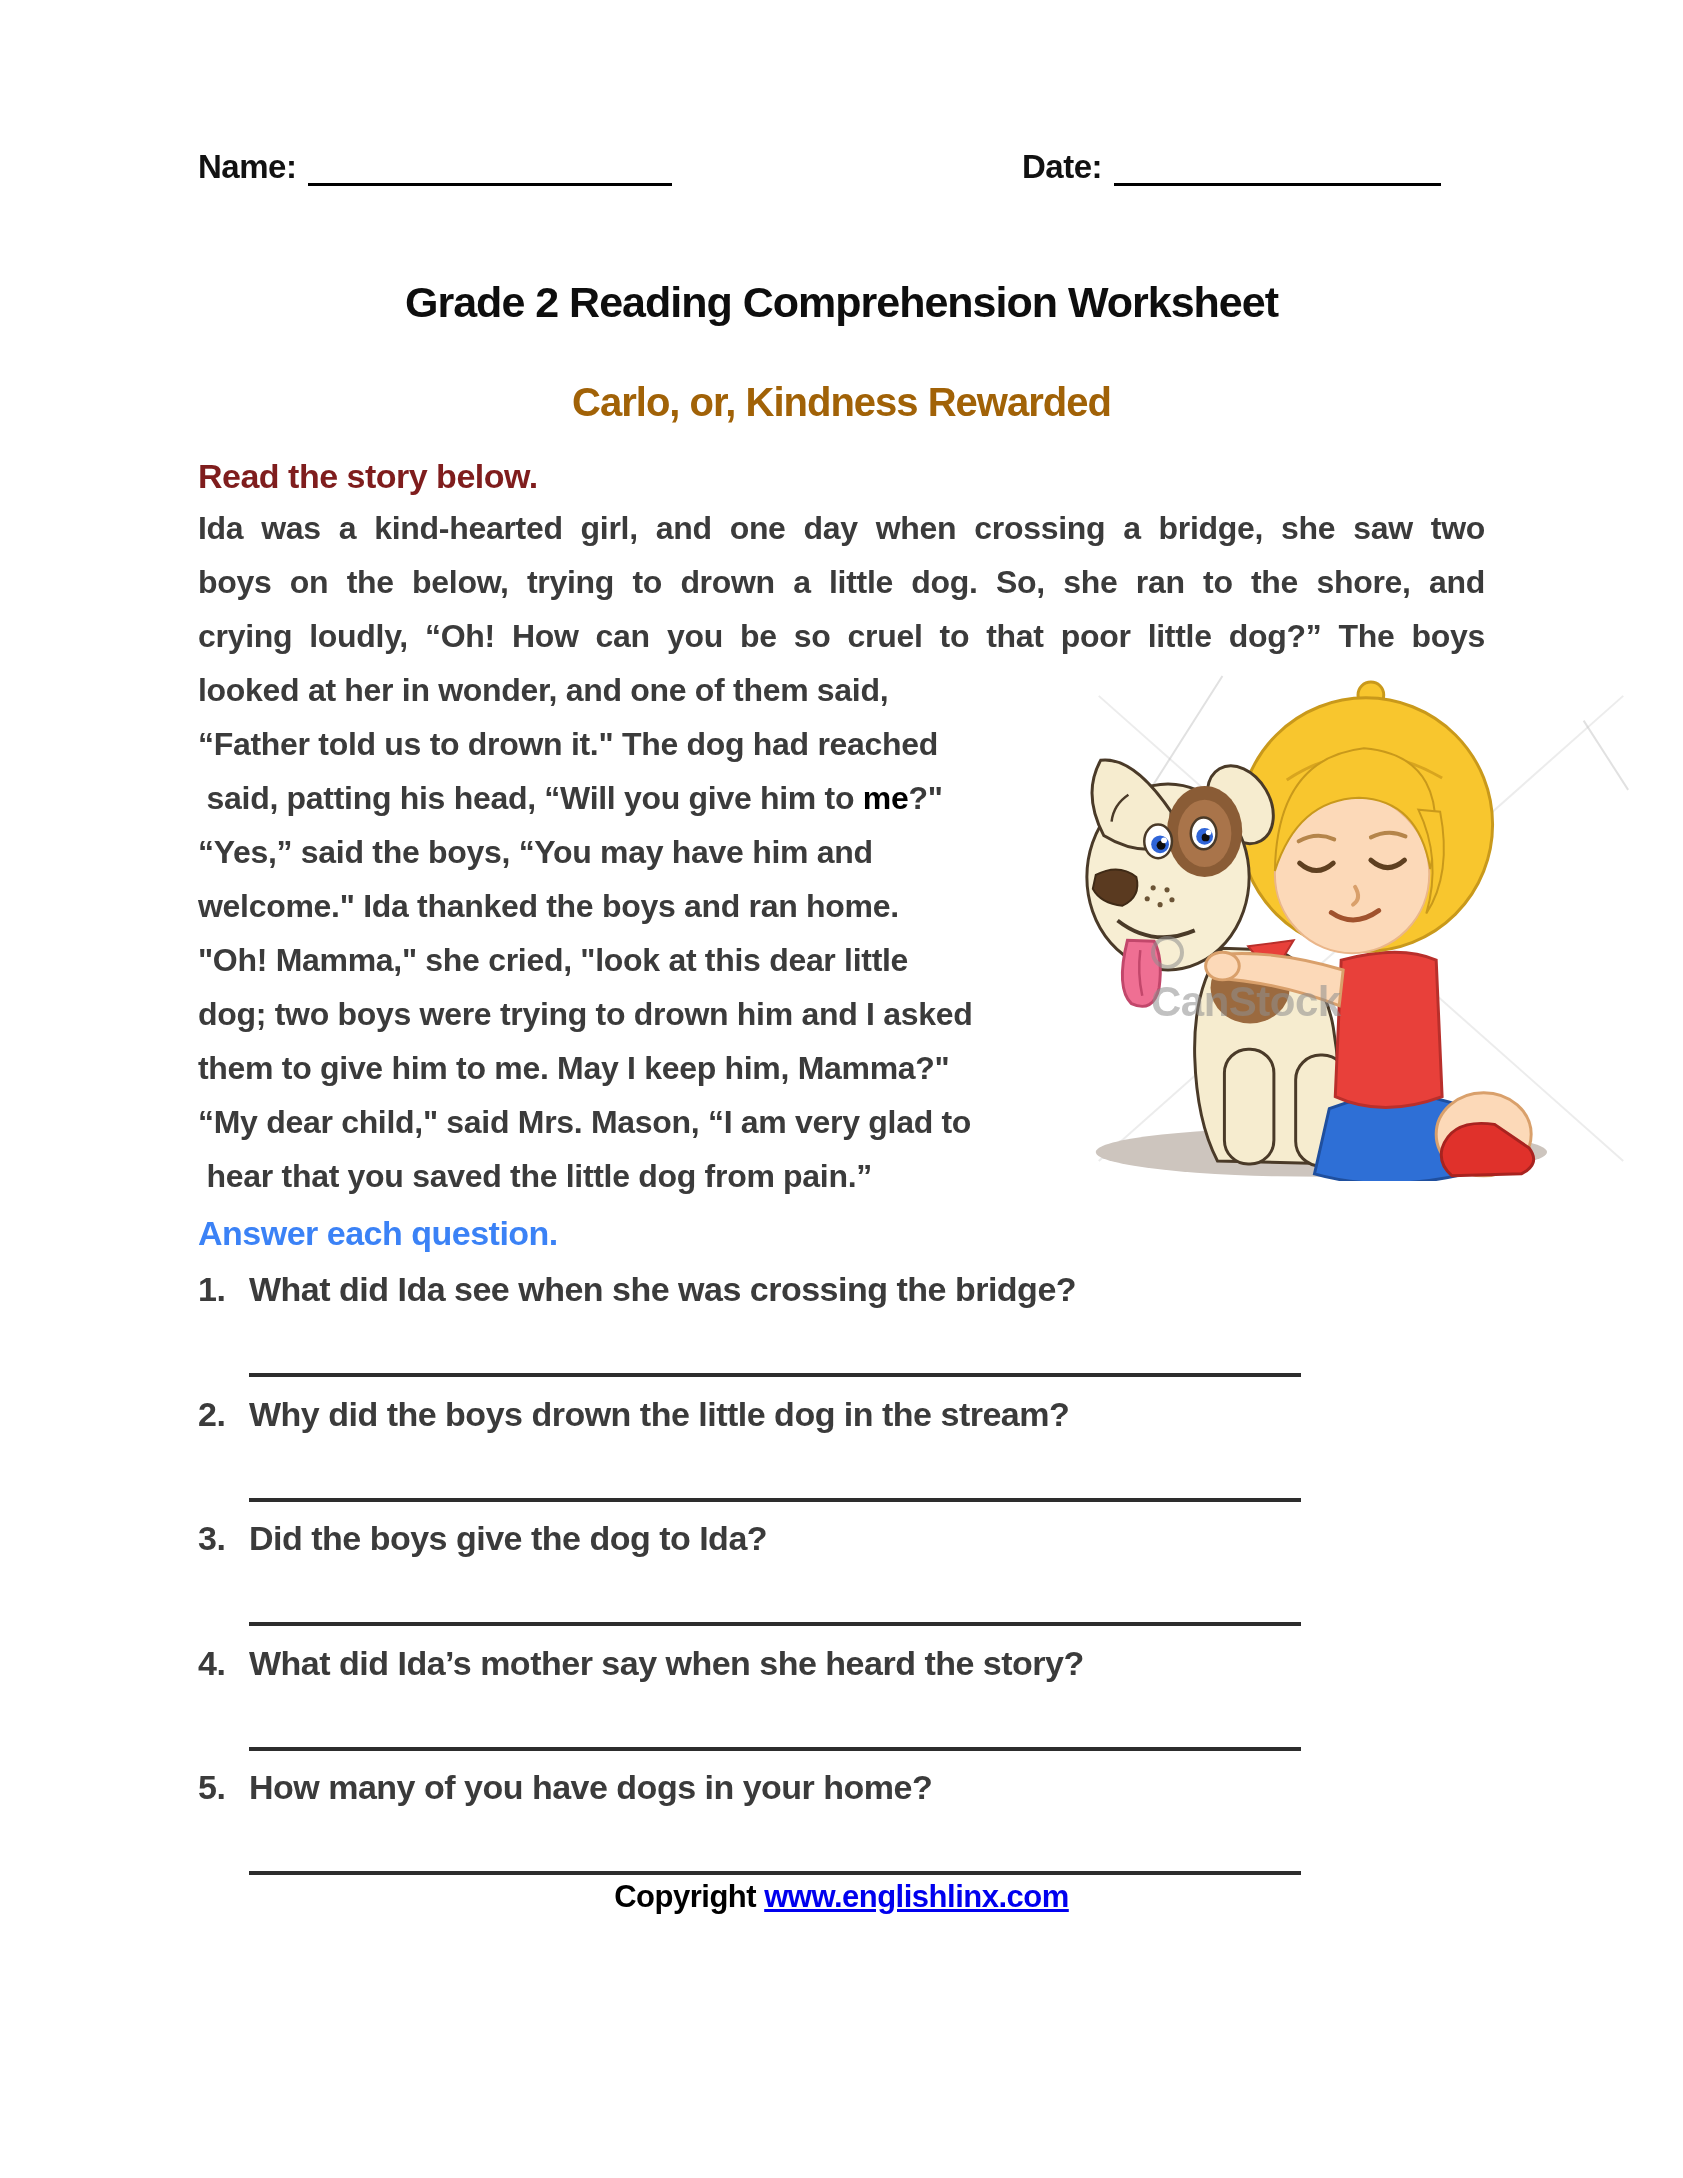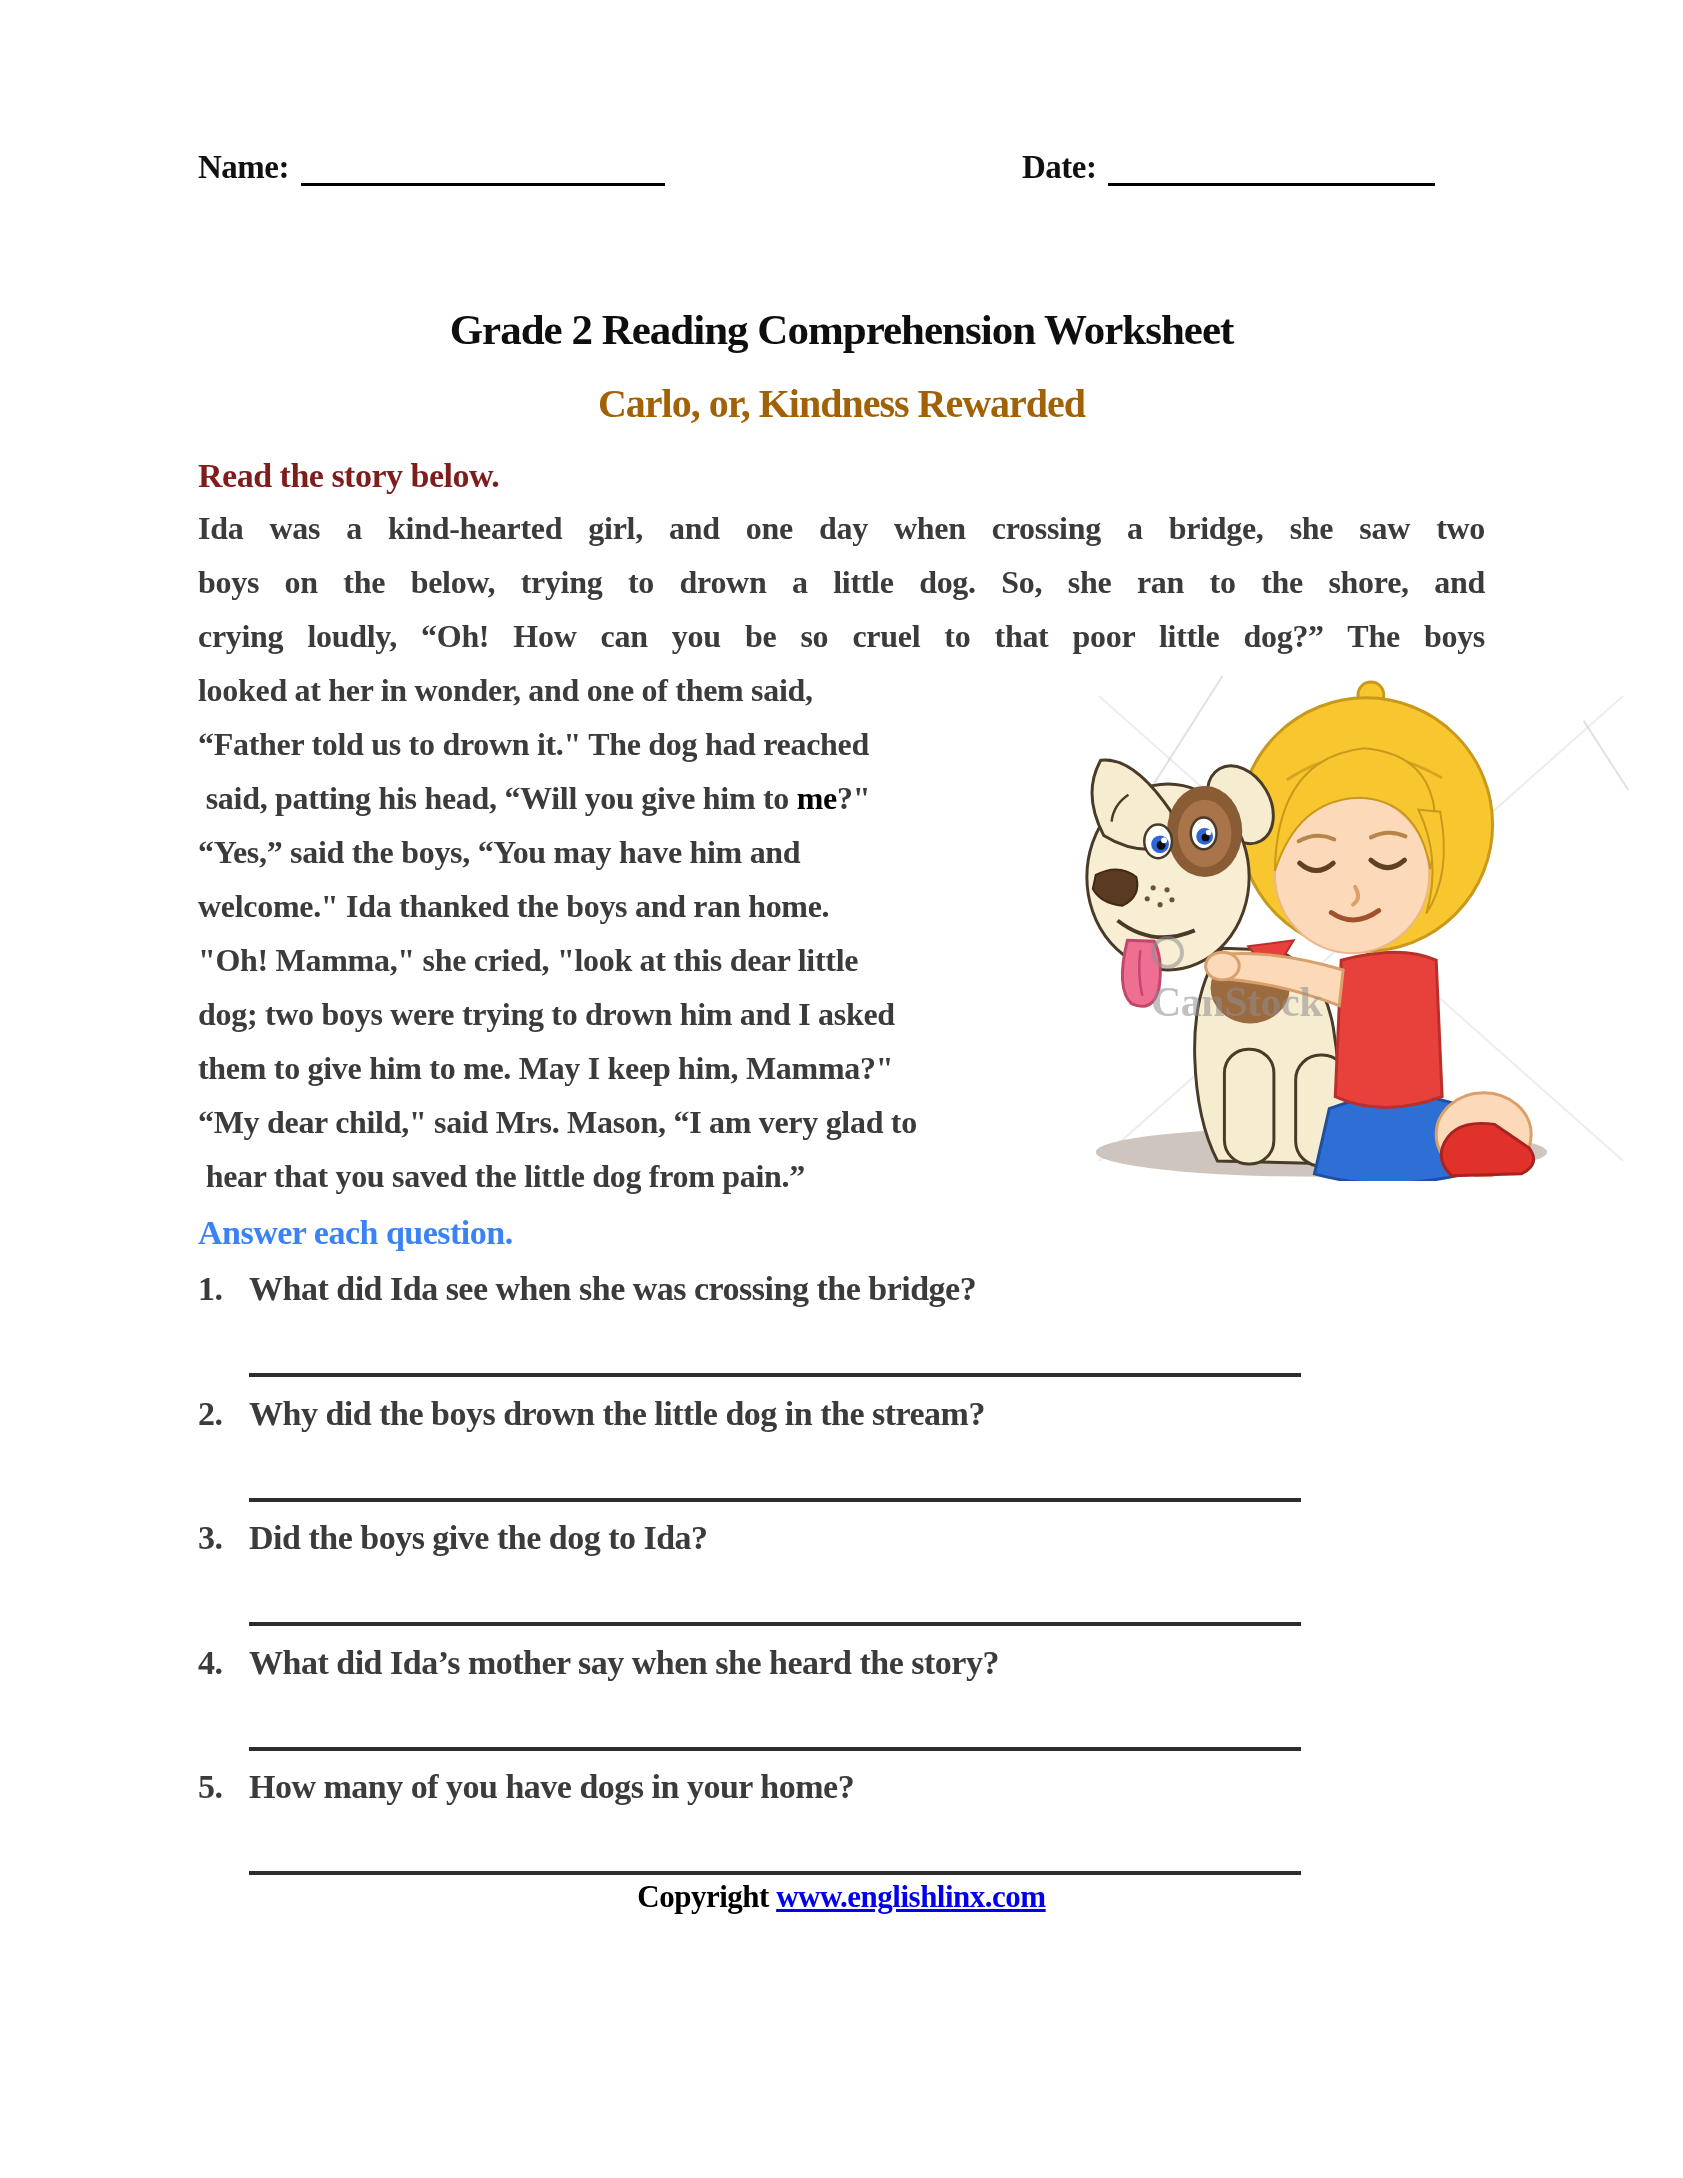--- a/index.html
+++ b/index.html
@@ -1,28 +1,28 @@
 <!DOCTYPE html>
 <html><head>
 <meta charset="utf-8">
 <style>
   html,body{margin:0;padding:0;background:#ffffff;}
   .page{
     position:relative;width:1683px;height:2178px;background:#ffffff;overflow:hidden;
-    font-family:Liberation Serif, serif;font-weight:700;color:#111;border-radius:32px;
+    font-family:Liberation Sans, sans-serif;font-weight:700;color:#111;border-radius:32px;
   }
   
   .field{position:absolute;top:145px;display:flex;align-items:flex-end;gap:12px;font-size:33px;letter-spacing:-0.5px;}
   .field-name{left:198px;}
   .field-date{left:1022px;}
   .blank{display:inline-block;border-bottom:3px solid #000;height:38px;}
   .blank-name{width:364px;}
   .blank-date{width:327px;}
   
-  .title{position:absolute;top:278px;left:0;width:100%;text-align:center;font-size:43px;letter-spacing:-1px;color:#0e0e0e;margin-top:27px;}
+  .title{position:absolute;top:278px;left:0;width:100%;text-align:center;font-size:43px;letter-spacing:-1px;color:#0e0e0e;}
   .subtitle{position:absolute;top:380px;left:0;width:100%;text-align:center;font-size:40px;letter-spacing:-1px;color:#a16207;}
   
   .sec-heading{position:absolute;left:198px;font-size:34px;letter-spacing:-0.5px;}
   .story-heading{top:457px;}
   .answer-heading{top:1214px;}
   
   .story{position:absolute;left:198px;top:497px;width:1287px;font-size:32px;line-height:46px;color:#3b3b3b;letter-spacing:-0.3px;}
   .story-line{white-space:pre;margin-top:8px;}
   .story-line.justified{white-space:normal;text-align:justify;text-align-last:justify;}
   .story-line .em{color:#000;}

